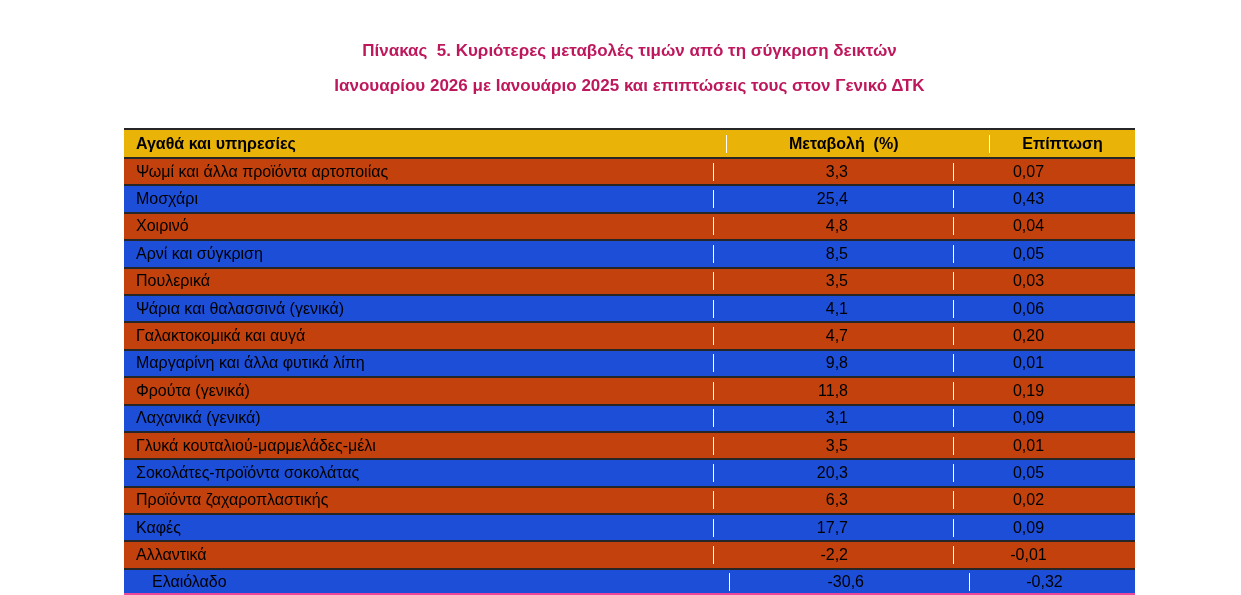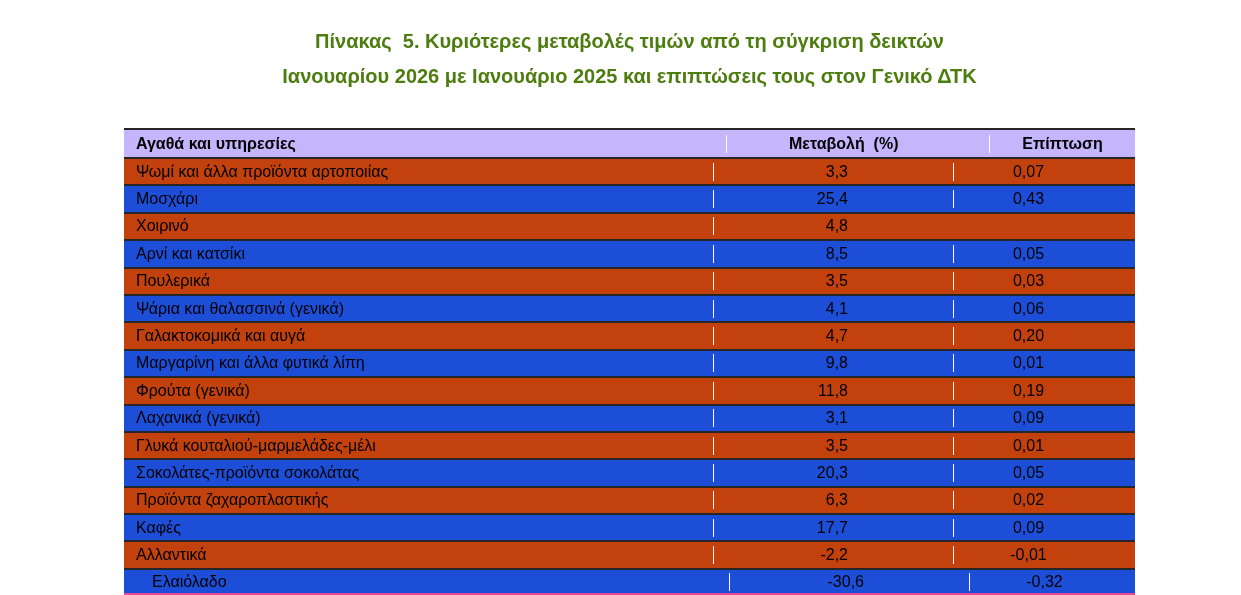--- a/index.html
+++ b/index.html
@@ -1,31 +1,31 @@
 <!DOCTYPE html>
 <html><head>
 <meta charset="utf-8">
 <style>
   html, body { margin:0; padding:0; }
   body {
     width:1241px; height:595px; background:#ffffff; overflow:hidden; position:relative;
     font-family:"Liberation Sans", sans-serif; color:#000;
   }
   .title-block {
-    position:absolute; top:24px; left:124px; width:1011px;
-    text-align:center; font-weight:bold; font-size:20px; line-height:35px; color:#4d7c0f;
+    position:absolute; top:33px; left:124px; width:1011px;
+    text-align:center; font-weight:bold; font-size:17px; line-height:35px; color:#be185d;
   }
   .title-line { white-space:pre-wrap; }
   .price-table { position:absolute; top:128px; left:124px; width:1011px; }
   .row {
     display:flex; height:27.4px; box-sizing:border-box; align-items:center;
     border-top:2px solid #262626; font-size:16px; background:#c2410c;
   }
   .row:last-child { border-bottom:2px solid #ec4899;justify-content:center; }
-  .row.header { height:29px; background:#c4b5fd; font-weight:bold;gap:29px; }
+  .row.header { height:29px; background:#eab308; font-weight:bold;gap:29px; }
   .row.alt { background:#1d4ed8; }
   .c1 { width:589px; box-sizing:border-box; padding-left:12px;
         white-space:nowrap; overflow:hidden; }
   .c2 { width:240px; box-sizing:border-box; border-left:1px solid #ffffff;
         text-align:right; padding-right:105px; }
   .c3 { width:150px; box-sizing:border-box; border-left:1px solid #ffffff;
         text-align:center; }
   .row.header .c2 { text-align:center; padding-right:0; white-space:pre; }
   .row.header .c3 { text-align:center; }
 </style>
@@ -50,23 +50,24 @@
     <div class="c3">0,07</div>
   </div>
   <div class="row alt">
     <div class="c1">Μοσχάρι</div>
     <div class="c2">25,4</div>
     <div class="c3">0,43</div>
   </div>
   <div class="row">
     <div class="c1">Χοιρινό</div>
     <div class="c2">4,8</div>
+    <div class="c3">0,04</div>
   </div>
   <div class="row alt">
-    <div class="c1">Αρνί και κατσίκι</div>
+    <div class="c1">Αρνί και σύγκριση</div>
     <div class="c2">8,5</div>
     <div class="c3">0,05</div>
   </div>
   <div class="row">
     <div class="c1">Πουλερικά</div>
     <div class="c2">3,5</div>
     <div class="c3">0,03</div>
   </div>
   <div class="row alt">
     <div class="c1">Ψάρια και θαλασσινά (γενικά)</div>

